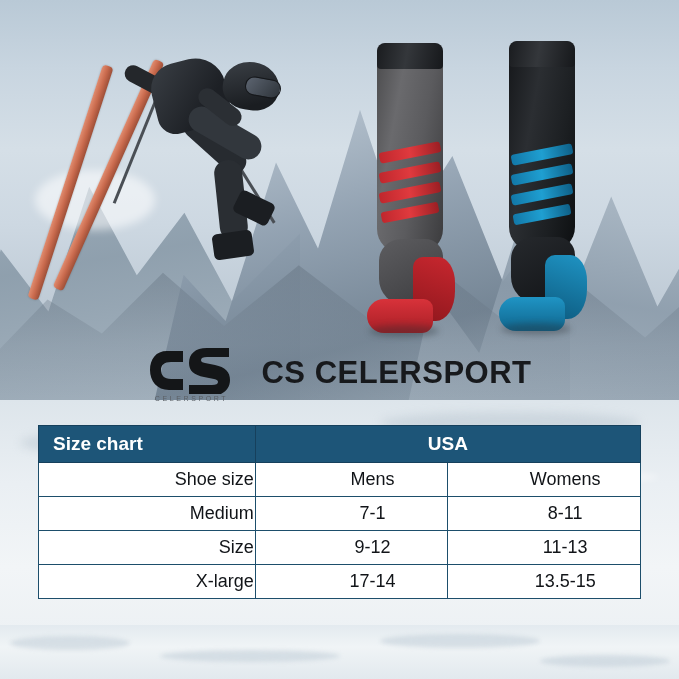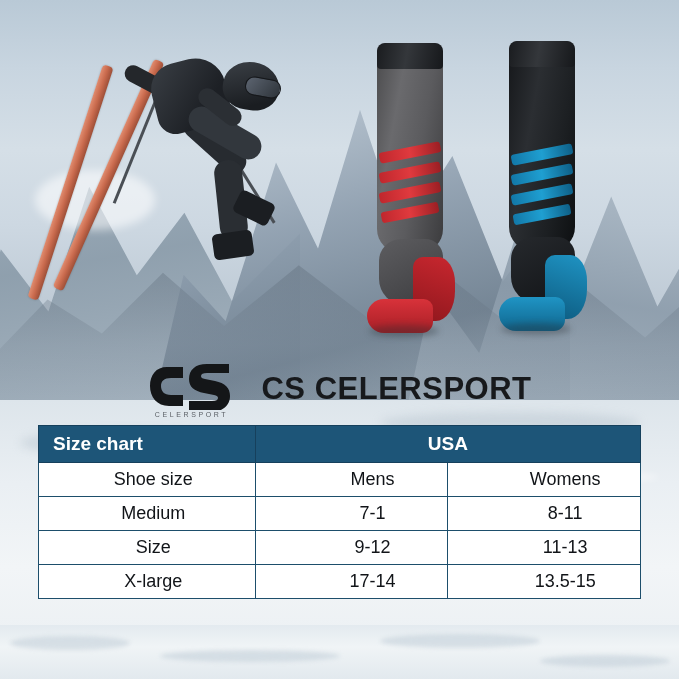--- a/index.html
+++ b/index.html
@@ -251,21 +251,21 @@
     position: absolute;
     left: 2px; top: 86px; width: 70px; height: 12px;
     background: rgba(40,45,52,.35);
     border-radius: 50%;
     filter: blur(3px);
   }
 
   
   .brand {
     position: absolute;
-    left: 0; top: 355px; width: 679px; height: 68px;
+    left: 0; top: 339px; width: 679px; height: 68px;
     display: flex;
     align-items: center;
     justify-content: center;
     gap: 26px;
   }
   .cs-logo {
     width: 88px; height: 50px;
     position: relative;
   }
   .cs-logo svg { display: block; }
@@ -318,21 +318,21 @@
     padding-left: 14px;
     margin-left: 16px;
   }
   table.size-chart tbody td {
     height: 31px;
     font-size: 18px;
     background: #ffffff;
     padding-left: 43px;
   }
   table.size-chart tbody td.c-label {
-    text-align: center;
+    text-align: right;
     padding-left: 14px;
   }
   .col-1 { width: 36%; }
   .col-2 { width: 32%; }
   .col-3 { width: 32%; }
 </style>
 </head>
 <body>
 
 <div class="canvas">

